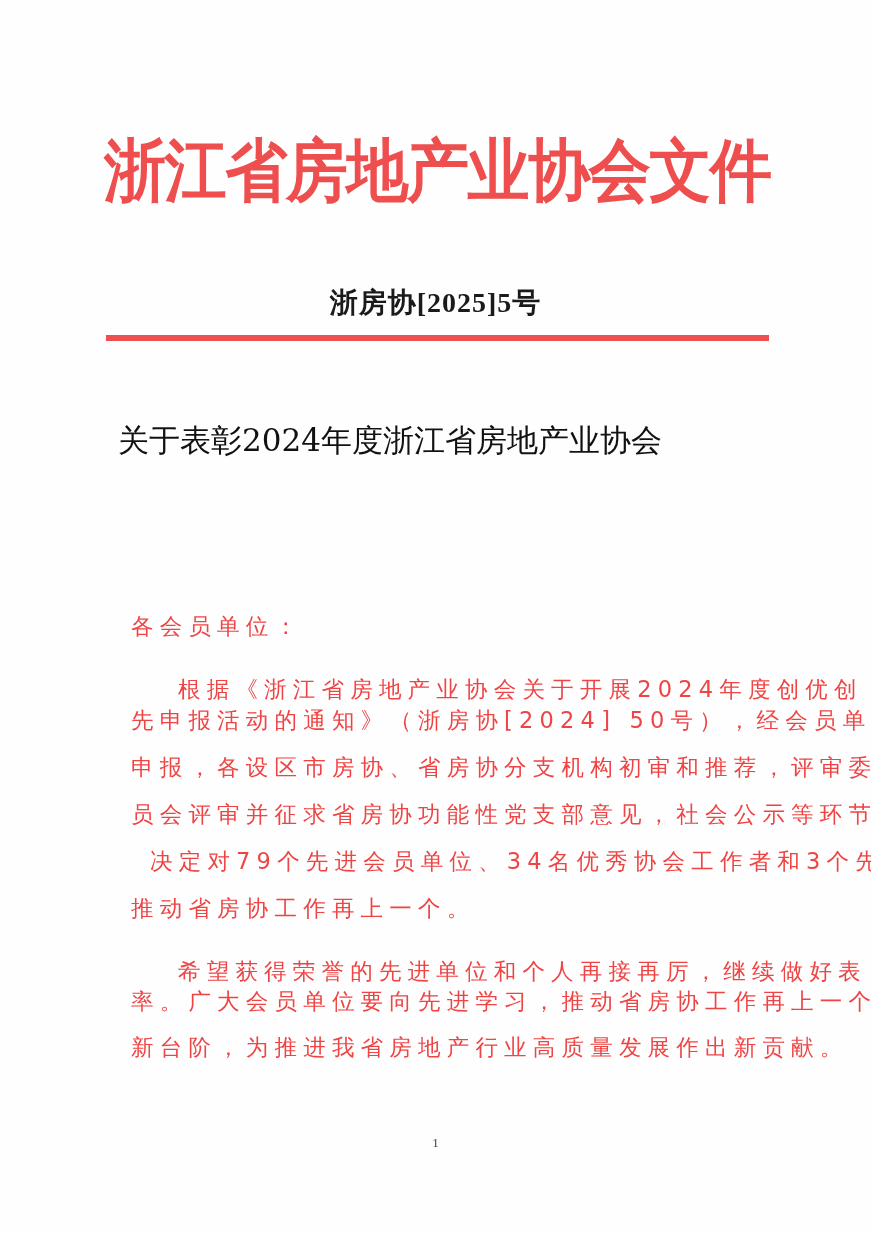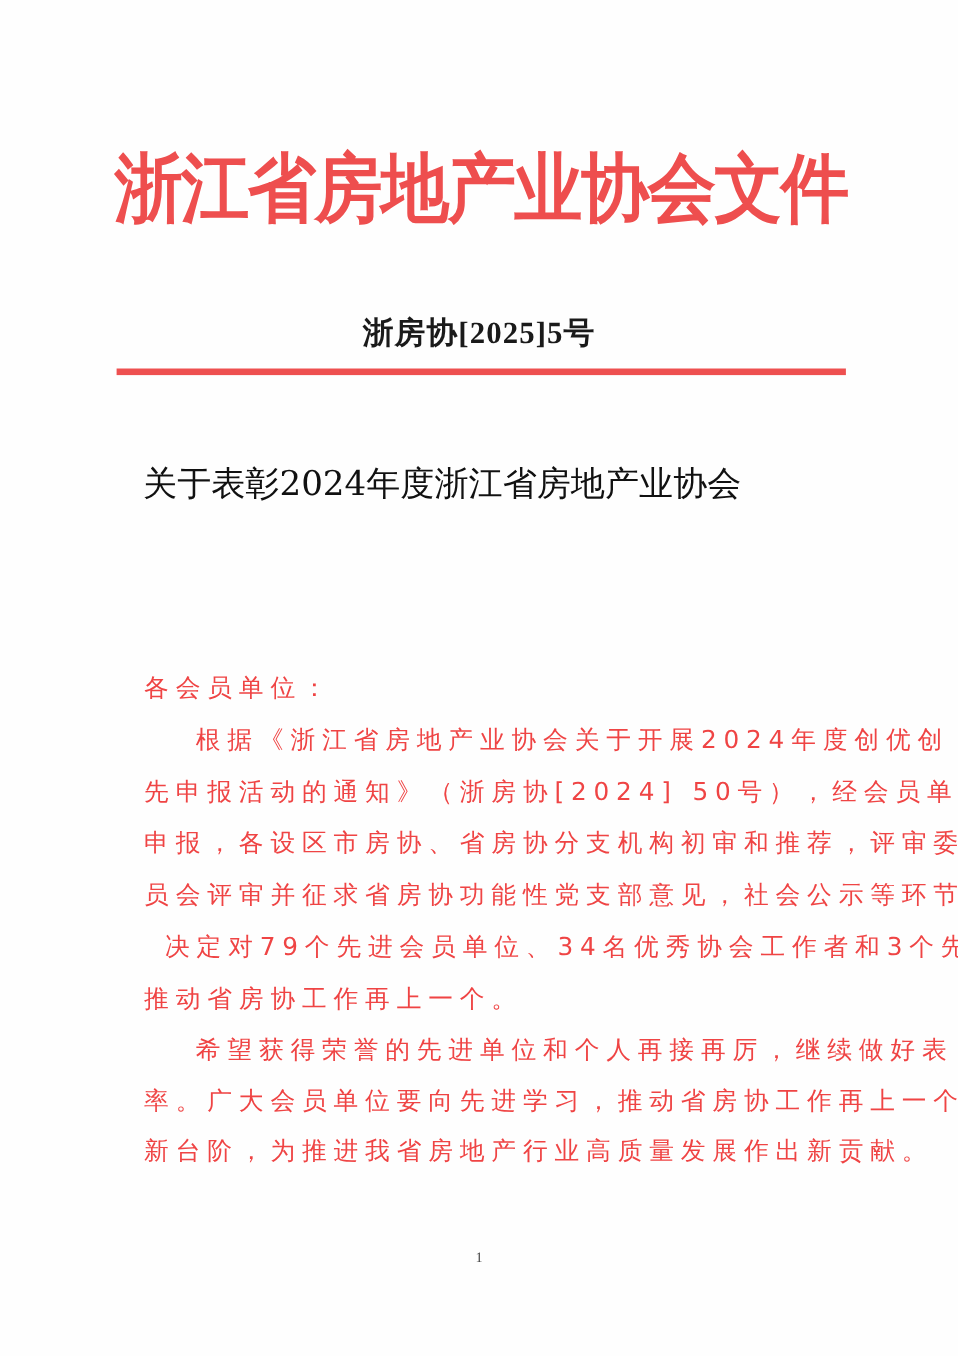--- a/index.html
+++ b/index.html
@@ -21,34 +21,34 @@
       font-family: "Liberation Serif", "DejaVu Serif", serif;
       font-size: 28px; color: #1a1a1a; letter-spacing: 1px; font-weight: bold;
     }
 
     .red-rule {
       position: absolute; left: 106px; top: 335px; width: 663px; height: 6px;
       background: #ee5050;
     }
 
     .title {
-      position: absolute; left: 12px; width: 780px; text-align: center;
+      position: absolute; left: 0; width: 780px; text-align: center;
       font-family: "DejaVu Serif", "Liberation Serif", serif;
       font-size: 31px; color: #111111; line-height: 40px;
     }
     .title.l1 { top: 420px; }
     .title.l2 { top: 480px; }
 
     .body-line {
       position: absolute; left: 131px; width: 640px;
       font-family: "DejaVu Sans", "Liberation Sans", sans-serif;
       font-size: 22.5px; color: #ef4444; line-height: 30px;
       white-space: nowrap; letter-spacing: 6.2px;
     }
-    .body-line.indent { left: 178px; }
+    .body-line.indent { left: 178px; margin-top: 16px; }
 
     .page-number {
       position: absolute; left: 0; width: 871px; top: 1135px; text-align: center;
       font-family: "Liberation Serif", "DejaVu Serif", serif;
       font-size: 13px; color: #444444;
     }
   </style>
 </head>
 <body>
 

